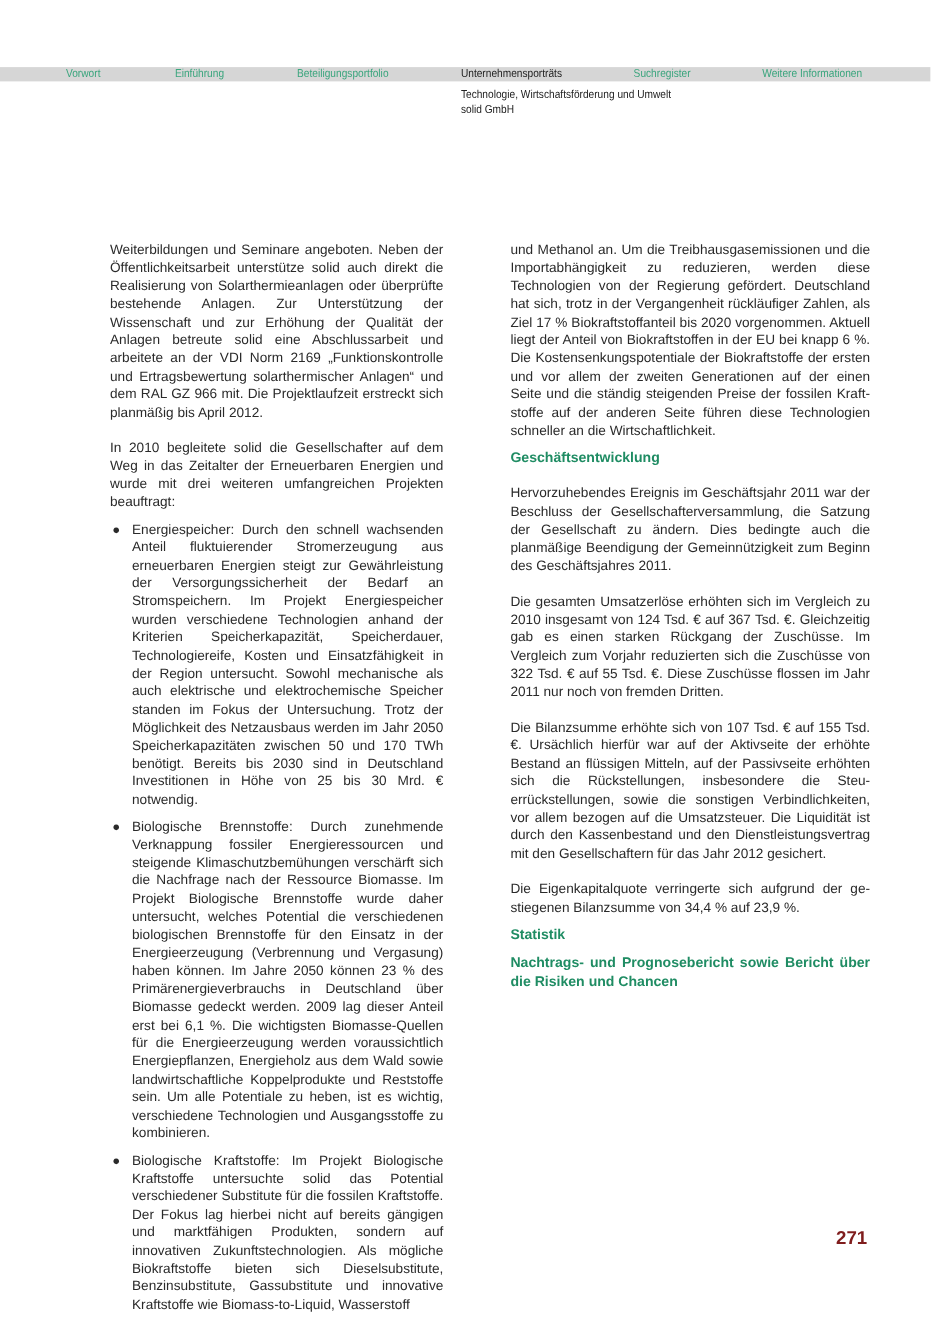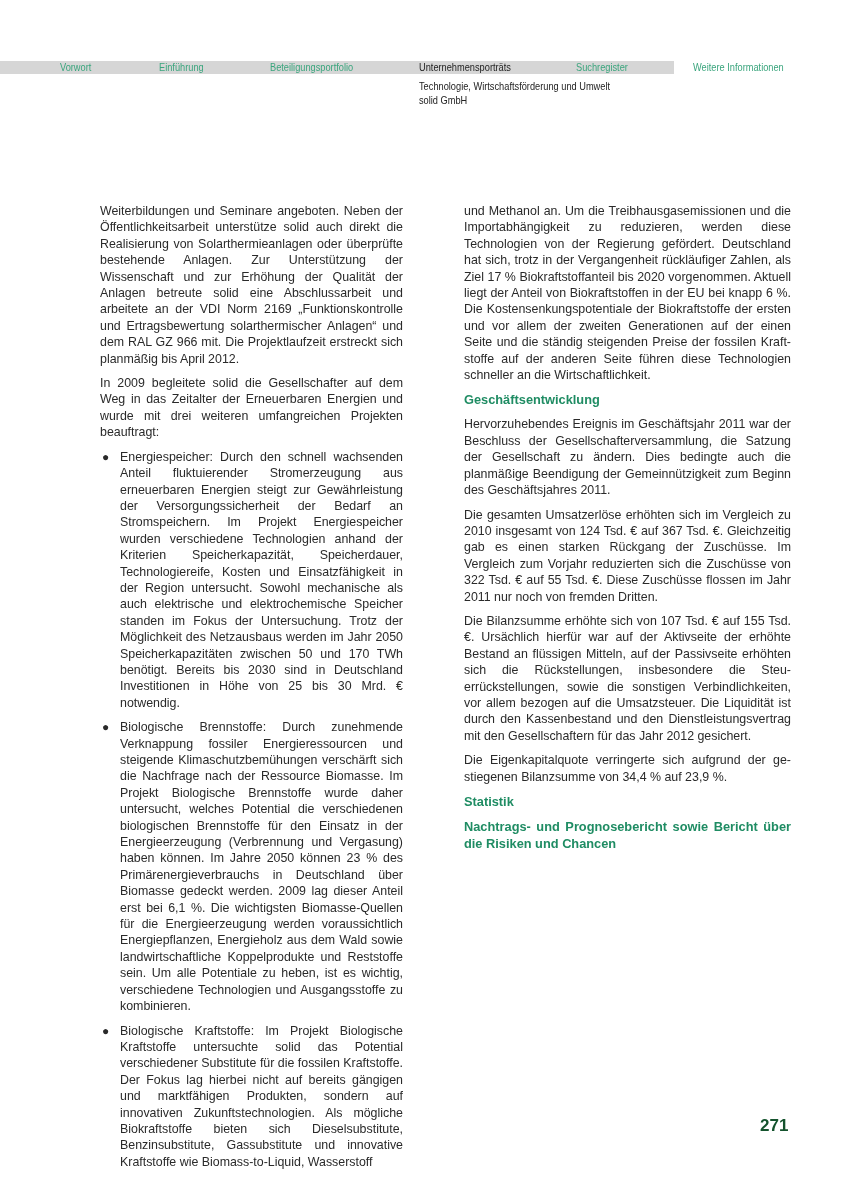--- a/index.html
+++ b/index.html
@@ -1,53 +1,53 @@
 <!DOCTYPE html>
 <html><head>
 <meta charset="utf-8">
 <style>
   html, body { margin: 0; padding: 0; background: #ffffff; }
   body { width: 846px; height: 1197px; position: relative; overflow: hidden;
          font-family: "Liberation Sans Narrow", "Liberation Sans", sans-serif; color: #2a2a2a; }
-  .nav { position: absolute; left: 0; top: 61px; width: 674px; height: 13px; background: #d6d6d6; }
+  .nav { position: absolute; left: 0; top: 61px; width: 846px; height: 13px; background: #d6d6d6; }
   .nav-item { position: absolute; top: 0; font-size: 10.5px; line-height: 13px; color: #3aa57d;
               transform: scaleX(0.88); transform-origin: left center; white-space: nowrap; cursor: pointer; }
   .nav-item.active { color: #222; }
   .subtitle { position: absolute; left: 419px; font-size: 10.5px; line-height: 14px; color: #222;
               transform: scaleX(0.88); transform-origin: left top; white-space: nowrap; }
   .col { position: absolute; top: 203px; font-size: 12.4px; line-height: 16.4px; text-align: justify; }
   .col-left { left: 100px; width: 303px; }
   .col-right { left: 464px; width: 327px; }
-  .col p { margin: 0 0 8px 0; hyphens: manual; }
+  .col p { margin: 16px 0 8px 0; hyphens: manual; }
   .col ul { margin: 0; padding: 0; list-style: none; }
   .col li { position: relative; padding-left: 20px; margin-bottom: 8px; }
   .bullet { position: absolute; left: 2px; top: 0; font-size: 12px; }
   .heading { color: #1f8c63; font-weight: bold; font-size: 12.8px; line-height: 17px; margin: 2px 0 8px 0;
              font-family: "Liberation Sans", sans-serif; text-align: justify; }
   .page-number { position: absolute; left: 760px; top: 1116px; font-size: 17px; font-weight: bold;
-                 color: #14532d; font-family: "Liberation Sans", sans-serif; }
+                 color: #7f1d1d; font-family: "Liberation Sans", sans-serif; }
 </style>
 </head>
 <body>
 
 <div class="nav">
   <span class="nav-item" style="left:60px">Vorwort</span>
   <span class="nav-item" style="left:159px">Einführung</span>
   <span class="nav-item" style="left:270px">Beteiligungsportfolio</span>
   <span class="nav-item active" style="left:419px">Unternehmensporträts</span>
   <span class="nav-item" style="left:576px">Suchregister</span>
   <span class="nav-item" style="left:693px">Weitere Informationen</span>
 </div>
 
 <div class="subtitle" style="top:79px">Technologie, Wirtschaftsförderung und Umwelt</div>
 <div class="subtitle" style="top:93px">solid GmbH</div>
 
 <div class="col col-left">
   <p>Weiterbildungen und Seminare angeboten. Neben der Öffentlichkeitsarbeit unterstütze solid auch direkt die Rea­lisierung von Solarthermieanlagen oder überprüfte beste­hende Anlagen. Zur Unterstützung der Wissenschaft und zur Erhöhung der Qualität der Anlagen betreute solid eine Abschlussarbeit und arbeitete an der VDI Norm 2169 „Funktionskontrolle und Ertragsbewertung solarthermi­scher Anlagen“ und dem RAL GZ 966 mit. Die Projekt­laufzeit erstreckt sich planmäßig bis April 2012.</p>
-  <p>In 2009 begleitete solid die Gesellschafter auf dem Weg in das Zeitalter der Erneuerbaren Energien und wurde mit drei weiteren umfangreichen Projekten beauftragt:</p>
+  <p>In 2010 begleitete solid die Gesellschafter auf dem Weg in das Zeitalter der Erneuerbaren Energien und wurde mit drei weiteren umfangreichen Projekten beauftragt:</p>
   <ul>
     <li>
       <span class="bullet">●</span>
       <span>Energiespeicher: Durch den schnell wachsenden Anteil fluktuierender Stromerzeugung aus erneuerbaren Energien steigt zur Gewährleistung der Versorgungssi­cherheit der Bedarf an Stromspeichern. Im Projekt Energiespeicher wurden verschiedene Technologien anhand der Kriterien Speicherkapazität, Speicherdau­er, Technologiereife, Kosten und Einsatzfähigkeit in der Region untersucht. Sowohl mechanische als auch elektrische und elektrochemische Speicher standen im Fokus der Untersuchung. Trotz der Möglichkeit des Netzausbaus werden im Jahr 2050 Speicherkapazitä­ten zwischen 50 und 170 TWh benötigt. Bereits bis 2030 sind in Deutschland Investitionen in Höhe von 25 bis 30 Mrd. € notwendig.</span>
     </li>
     <li>
       <span class="bullet">●</span>
       <span>Biologische Brennstoffe: Durch zunehmende Verknap­pung fossiler Energieressourcen und steigende Klima­schutzbemühungen verschärft sich die Nachfrage nach der Ressource Biomasse. Im Projekt Biologische Brennstoffe wurde daher untersucht, welches Potenti­al die verschiedenen biologischen Brennstoffe für den Einsatz in der Energieerzeugung (Verbrennung und Vergasung) haben können. Im Jahre 2050 können 23 % des Primärenergieverbrauchs in Deutschland über Biomasse gedeckt werden. 2009 lag dieser An­teil erst bei 6,1 %. Die wichtigsten Biomasse-Quellen für die Energieerzeugung werden voraussichtlich Ener­giepflanzen, Energieholz aus dem Wald sowie land­wirtschaftliche Koppelprodukte und Reststoffe sein. Um alle Potentiale zu heben, ist es wichtig, verschie­dene Technologien und Ausgangsstoffe zu kombinie­ren.</span>
     </li>
     <li>

